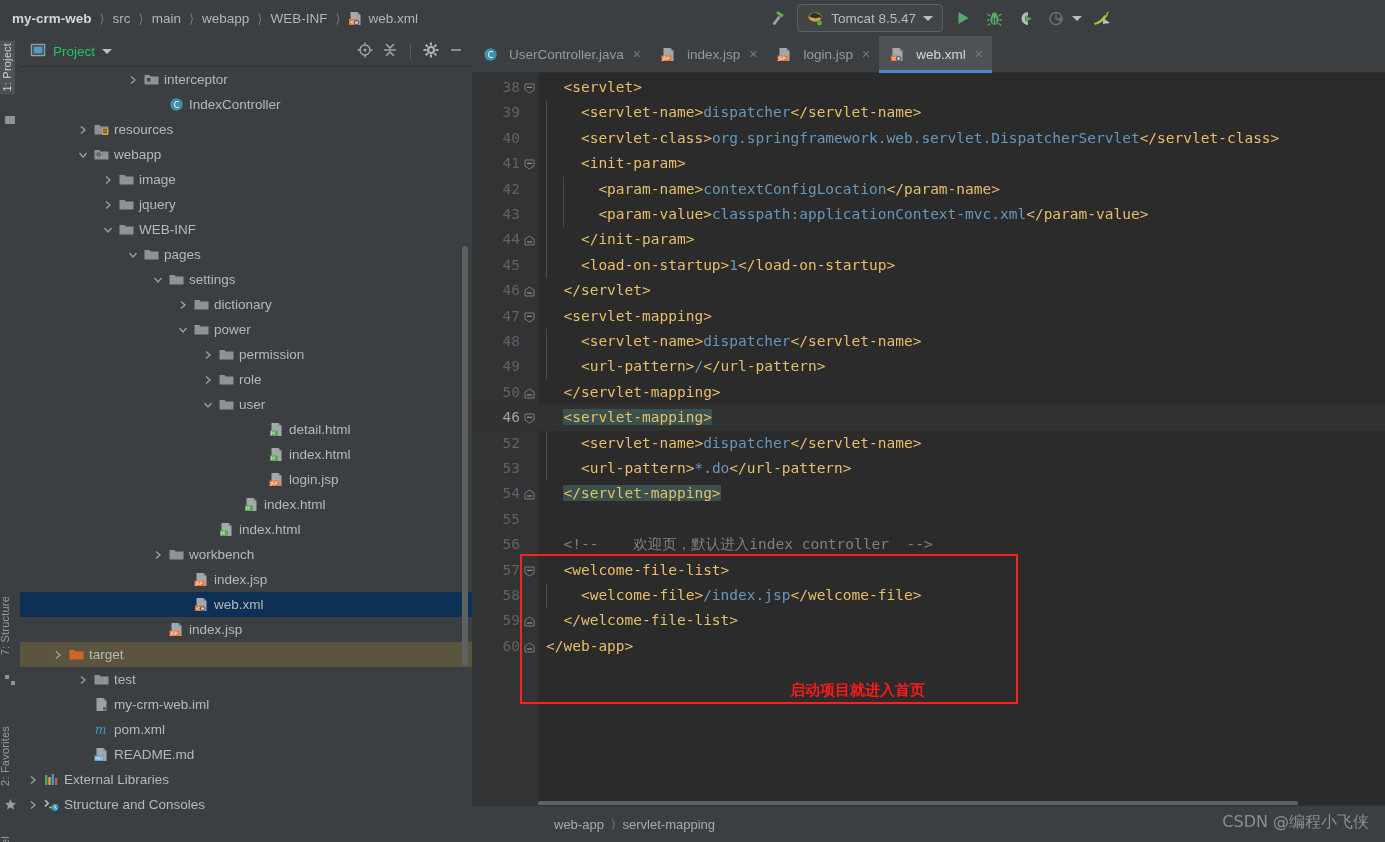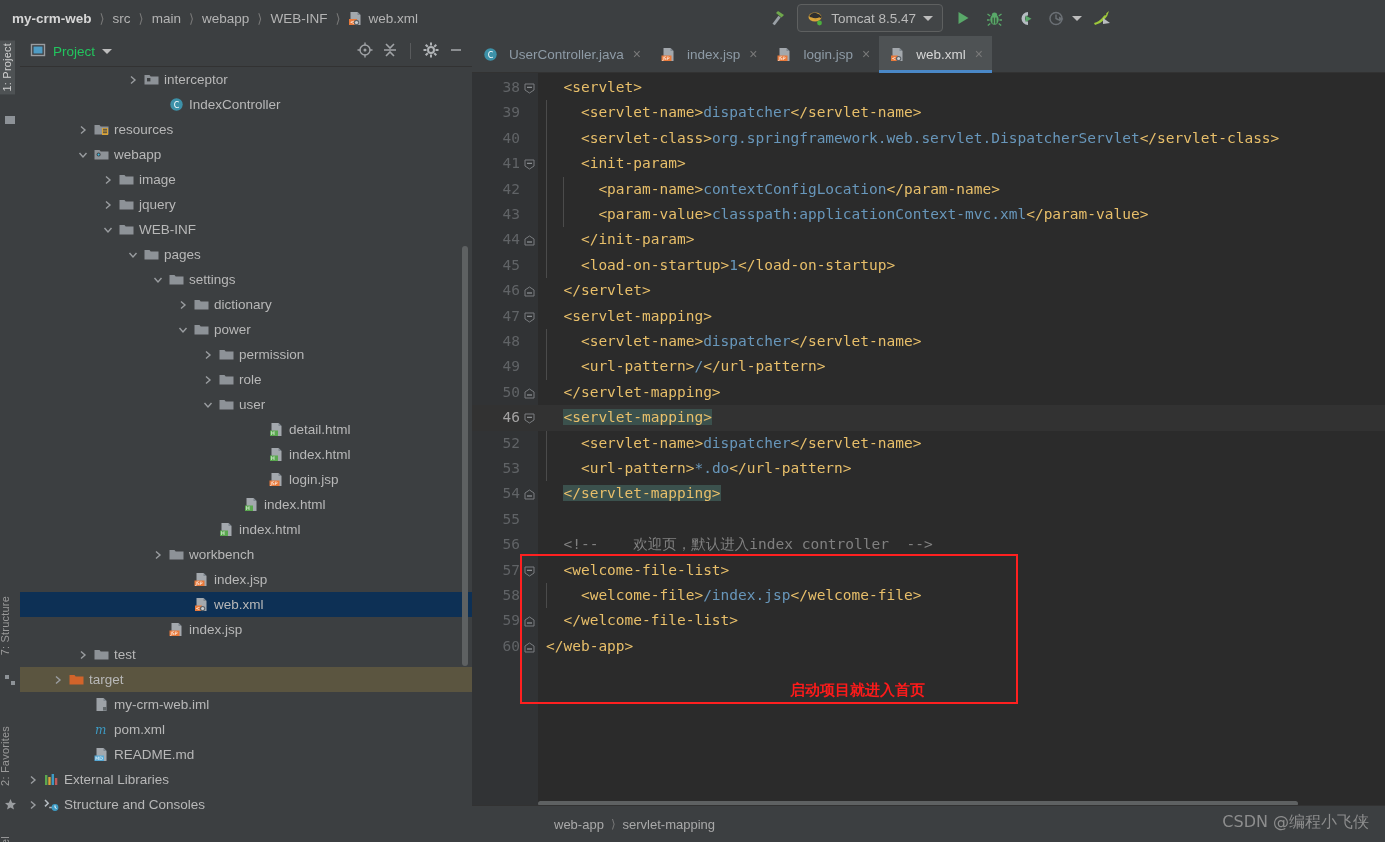--- a/index.html
+++ b/index.html
@@ -520,41 +520,41 @@
           <span class="arrow"></span>
           <span style="display: inline-block; flex: 0 0 5px;"></span>
           <span class="ficon"><svg width="15" height="15" viewBox="0 0 15 15">
               <path d="M2.5 1 h7 l3 3 v10 h-10 z" fill="#a3a8ad"></path>
               <path d="M9.5 1 l3 3 h-3 z" fill="#7e868e"></path>
               <rect x="0.5" y="8.5" width="10" height="5.5" fill="#e8793a"></rect>
               <text x="1.4" y="13" font-size="4.6" fill="#ffffff" font-family="DejaVu Sans, sans-serif">JSP</text>
             </svg></span>
           <span class="tlabel">index.jsp</span>
         </div>
-        <div class="trow">
-          <span style="display: inline-block; flex: 0 0 57px;"></span>
-          <span class="arrow"><svg width="12" height="12" viewBox="0 0 12 12">
-              <path d="M4 2.5 L8 6 L4 9.5" stroke="#9a9da0" stroke-width="1.4" fill="none"></path>
-            </svg></span>
-          <span style="display: inline-block; flex: 0 0 5px;"></span>
-          <span class="ficon"><svg width="15" height="15" viewBox="0 0 15 15">
-              <path d="M0.5 3 h5 l1.2 1.5 h7.8 v8 h-14 z" fill="#8d9297"></path>
-            </svg></span>
-          <span class="tlabel">test</span>
-        </div>
         <div class="trow hl">
           <span style="display: inline-block; flex: 0 0 32px;"></span>
           <span class="arrow"><svg width="12" height="12" viewBox="0 0 12 12">
               <path d="M4 2.5 L8 6 L4 9.5" stroke="#9a9da0" stroke-width="1.4" fill="none"></path>
             </svg></span>
           <span style="display: inline-block; flex: 0 0 5px;"></span>
           <span class="ficon"><svg width="15" height="15" viewBox="0 0 15 15">
               <path d="M0.5 3 h5 l1.2 1.5 h7.8 v8 h-14 z" fill="#d2642a"></path>
             </svg></span>
           <span class="tlabel">target</span>
+        </div>
+        <div class="trow">
+          <span style="display: inline-block; flex: 0 0 57px;"></span>
+          <span class="arrow"><svg width="12" height="12" viewBox="0 0 12 12">
+              <path d="M4 2.5 L8 6 L4 9.5" stroke="#9a9da0" stroke-width="1.4" fill="none"></path>
+            </svg></span>
+          <span style="display: inline-block; flex: 0 0 5px;"></span>
+          <span class="ficon"><svg width="15" height="15" viewBox="0 0 15 15">
+              <path d="M0.5 3 h5 l1.2 1.5 h7.8 v8 h-14 z" fill="#8d9297"></path>
+            </svg></span>
+          <span class="tlabel">test</span>
         </div>
         <div class="trow">
           <span style="display: inline-block; flex: 0 0 57px;"></span>
           <span class="arrow"></span>
           <span style="display: inline-block; flex: 0 0 5px;"></span>
           <span class="ficon"><svg width="15" height="15" viewBox="0 0 15 15">
               <path d="M2.5 1 h7 l3 3 v10 h-10 z" fill="#9da2a7"></path>
               <path d="M9.5 1 l3 3 h-3 z" fill="#7e868e"></path>
               <rect x="9" y="10" width="3.5" height="3.5" fill="#5f6568"></rect>
             </svg></span>

